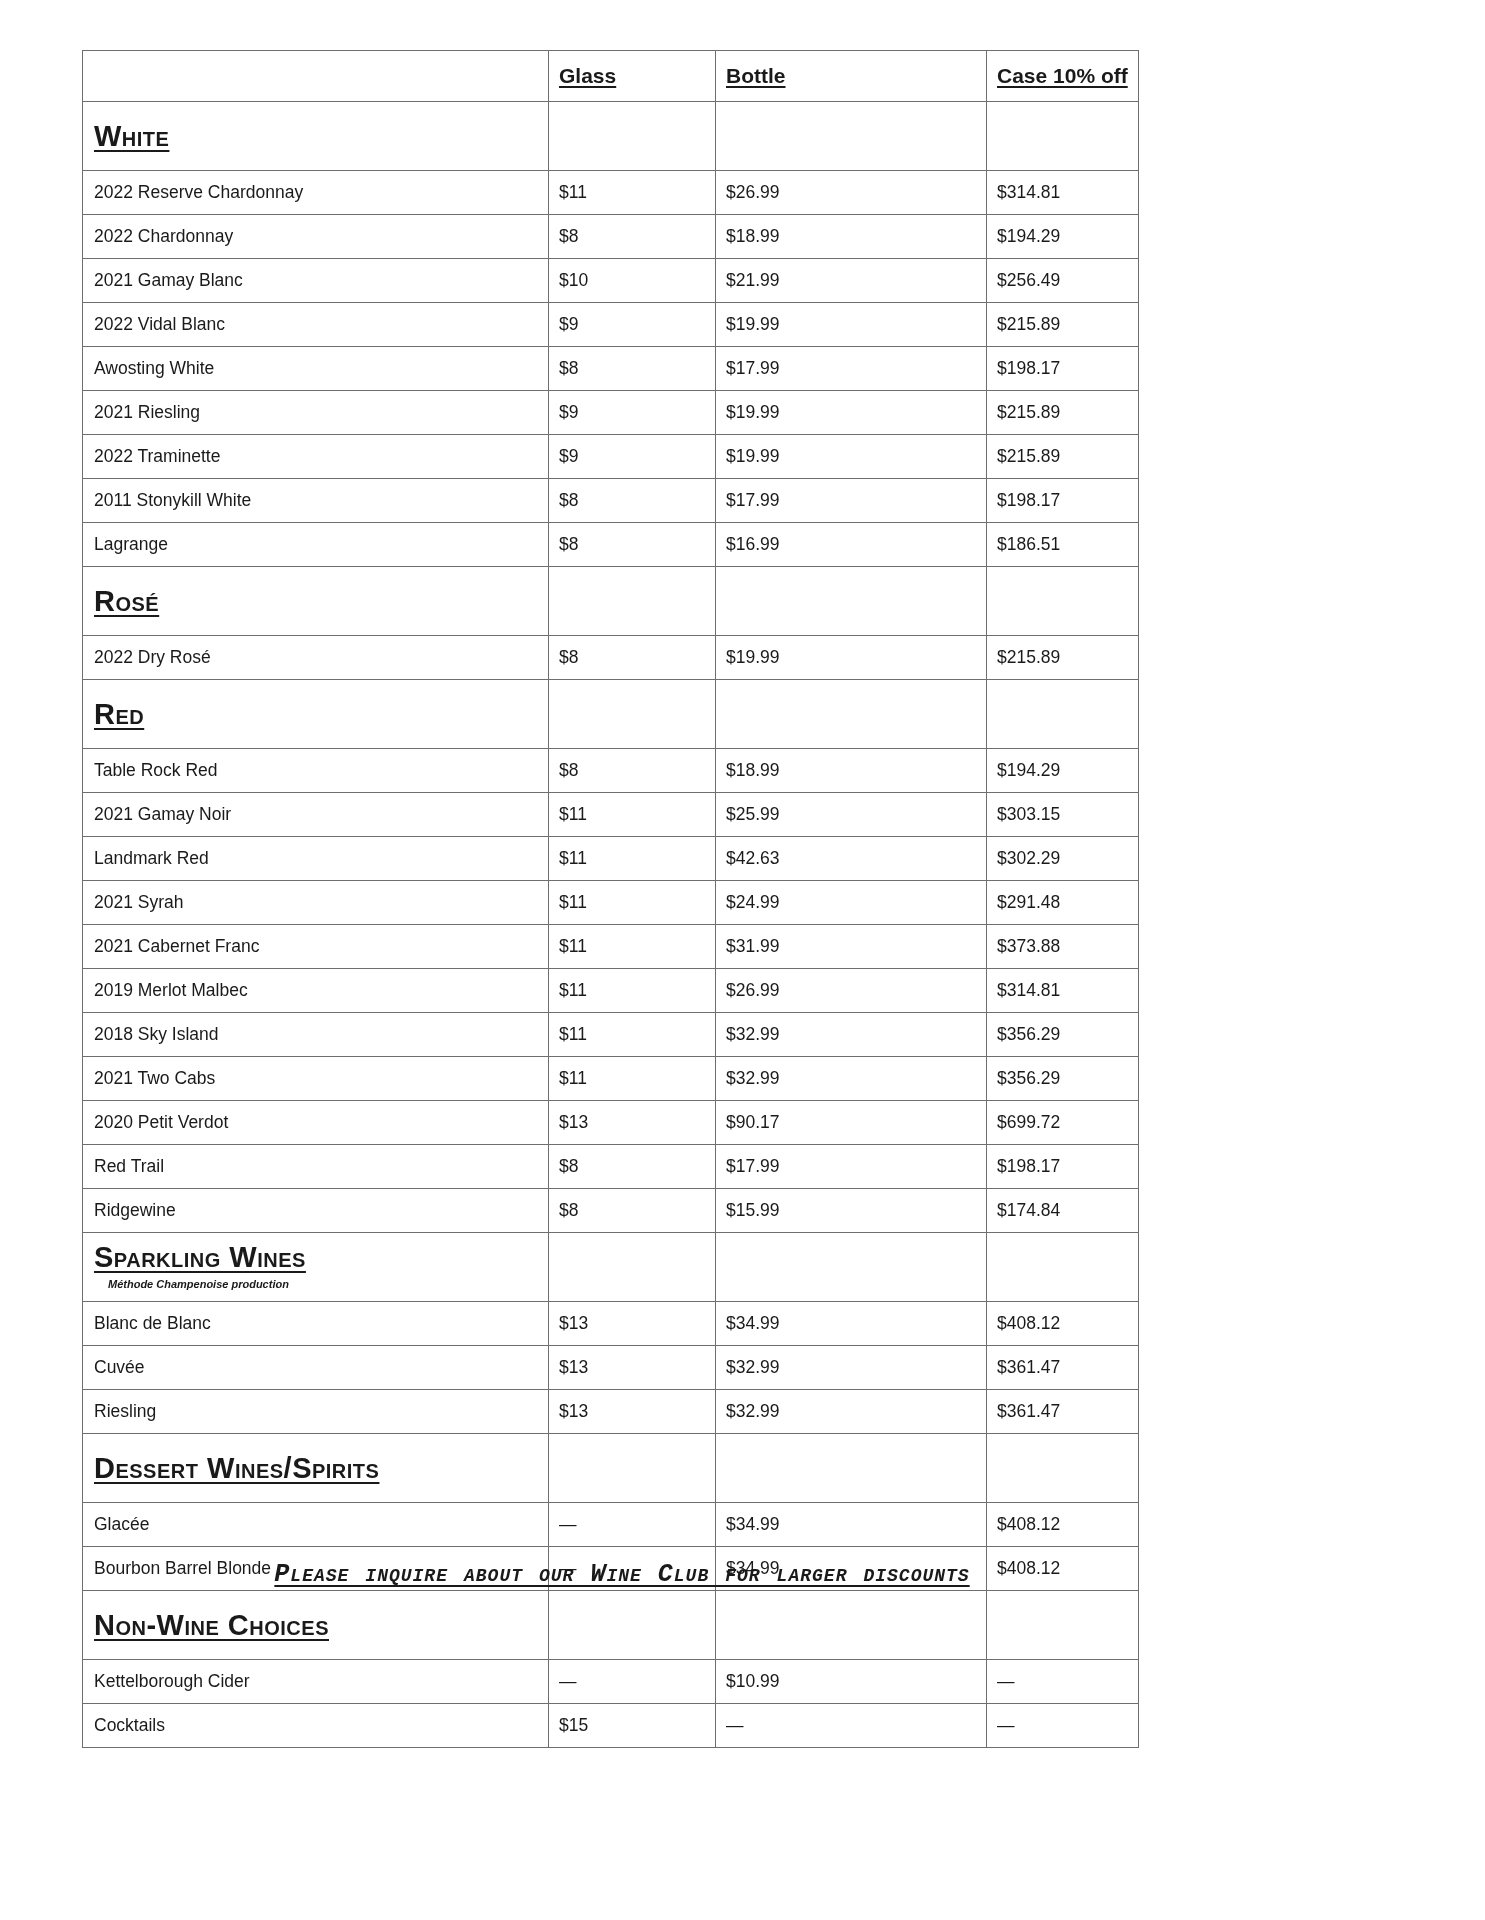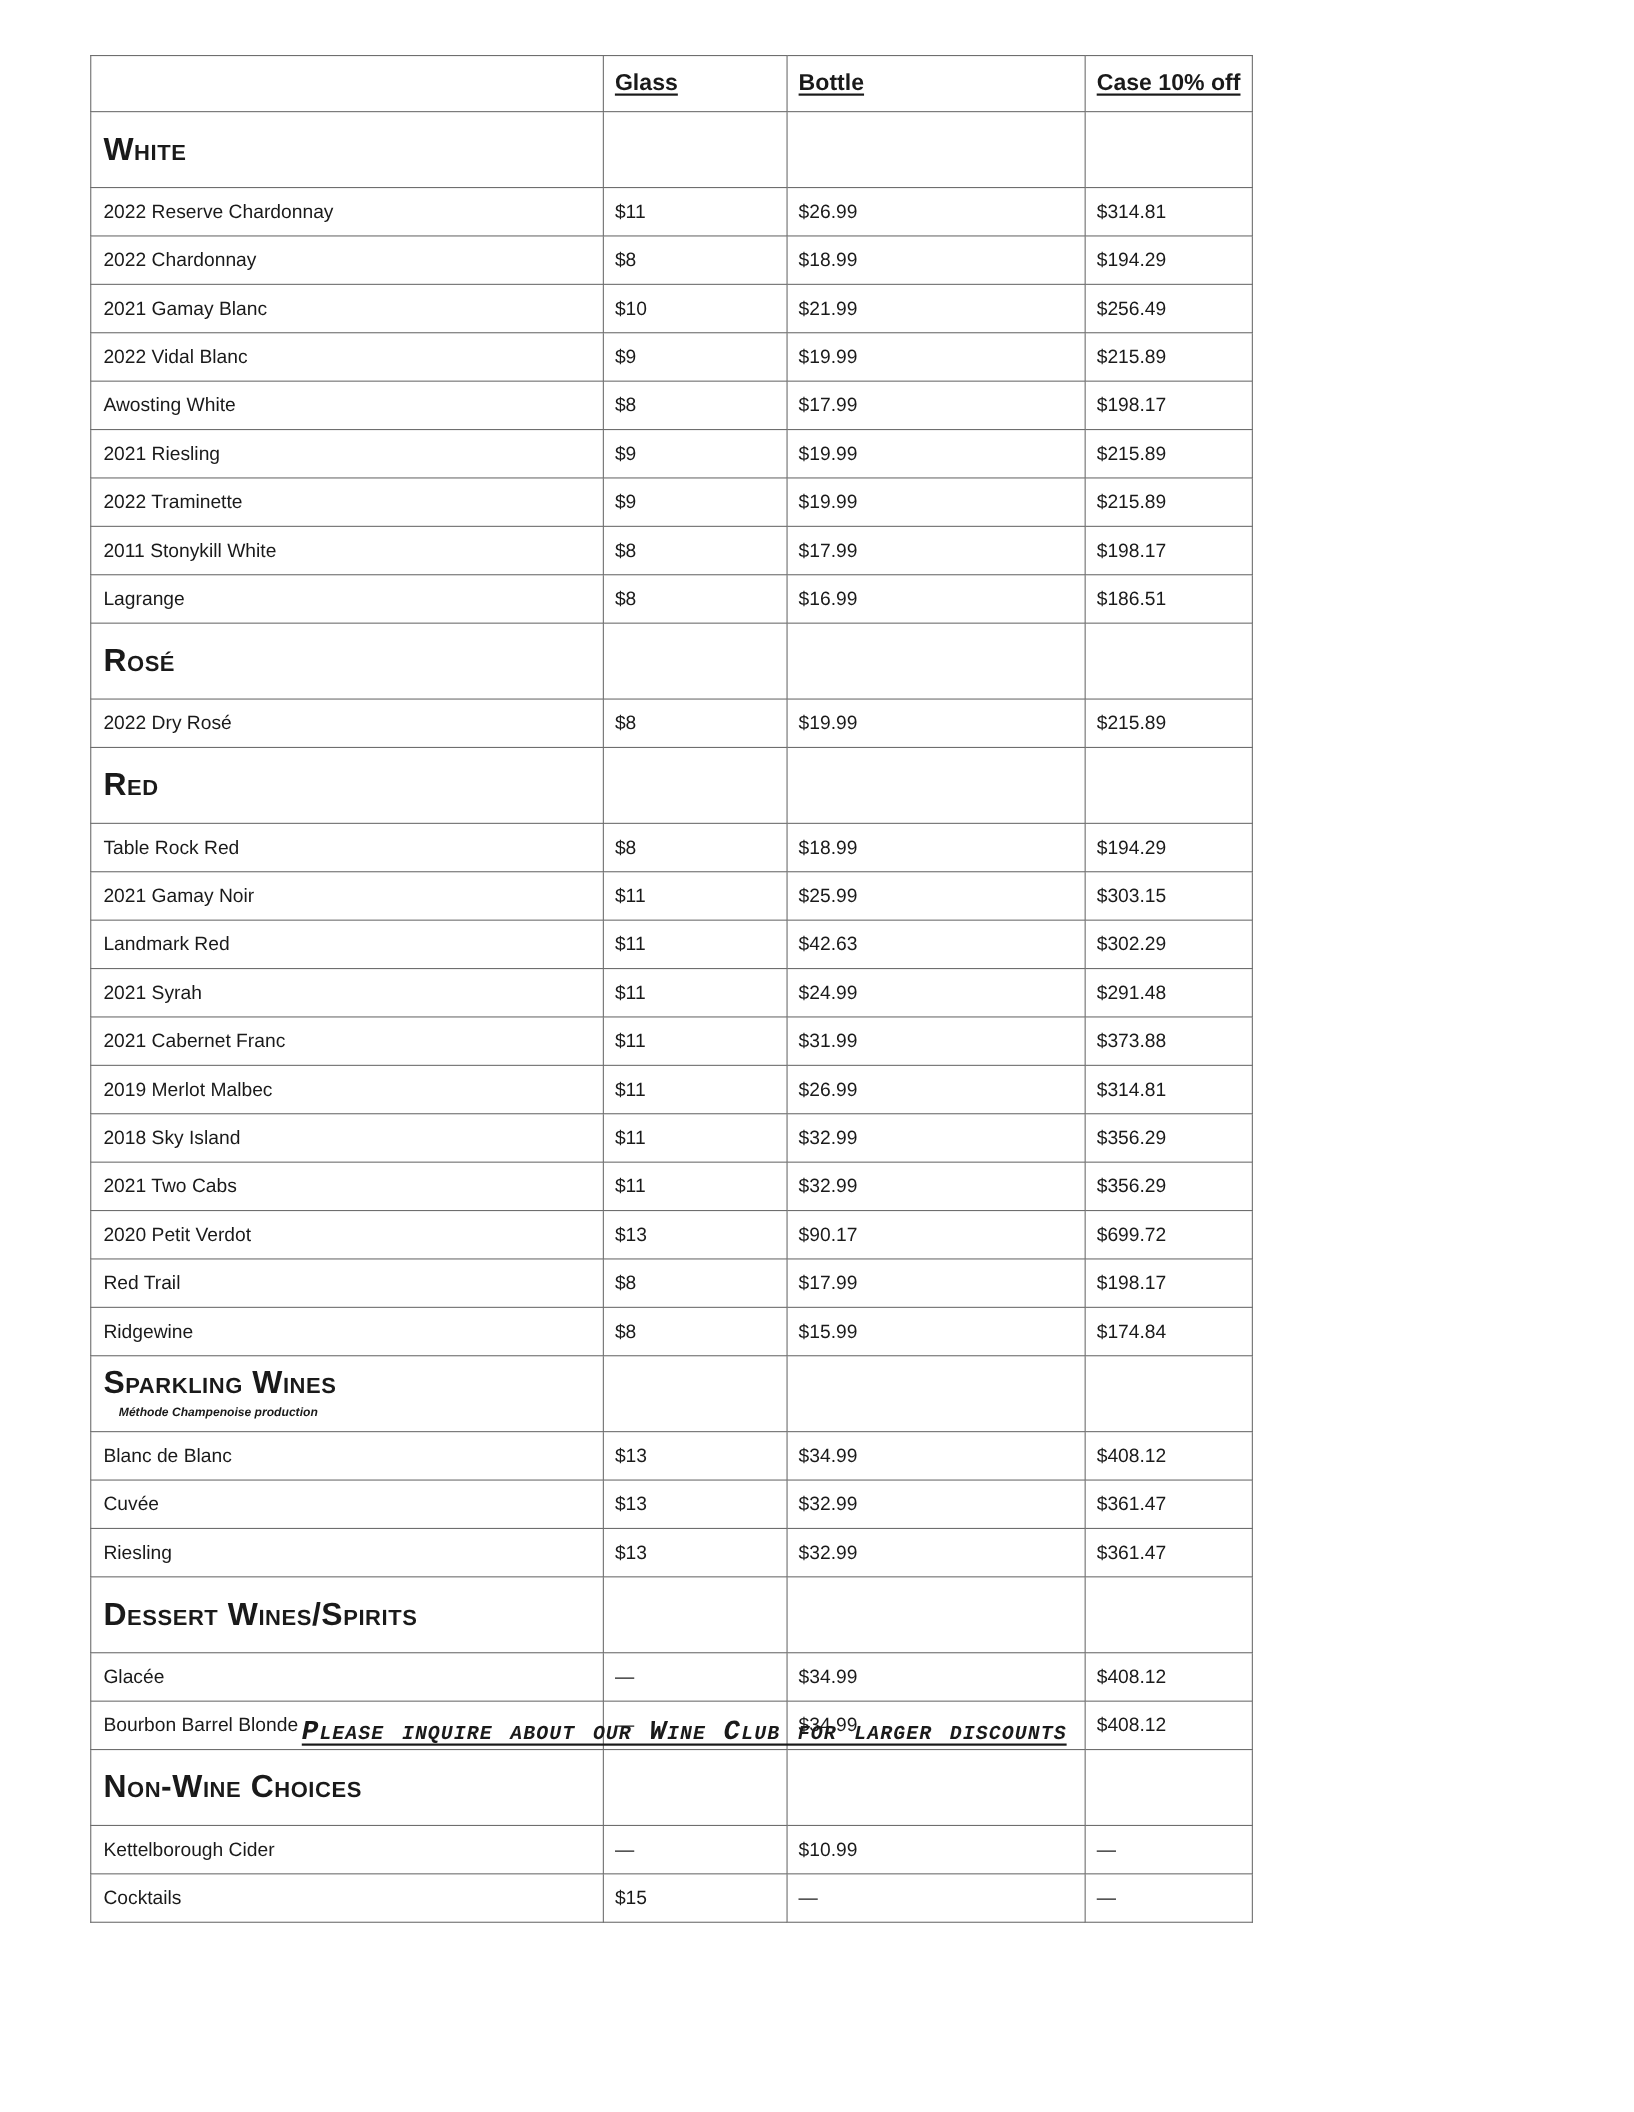--- a/index.html
+++ b/index.html
@@ -63,20 +63,21 @@
     padding-top: 8px;
     padding-bottom: 8px;
   }
   .section-title {
     display: inline-block;
     font-family: "Liberation Sans", sans-serif;
     font-variant: small-caps;
     font-weight: bold;
     font-size: 29px;
     letter-spacing: 0.5px;
+    text-decoration: underline;
     text-underline-offset: 4px;
     text-decoration-thickness: 2px;
     line-height: 1.0;
   }
   .section-subtitle {
     font-size: 11px;
     font-weight: bold;
     font-style: italic;
     padding-left: 14px;
     margin-top: 6px;

